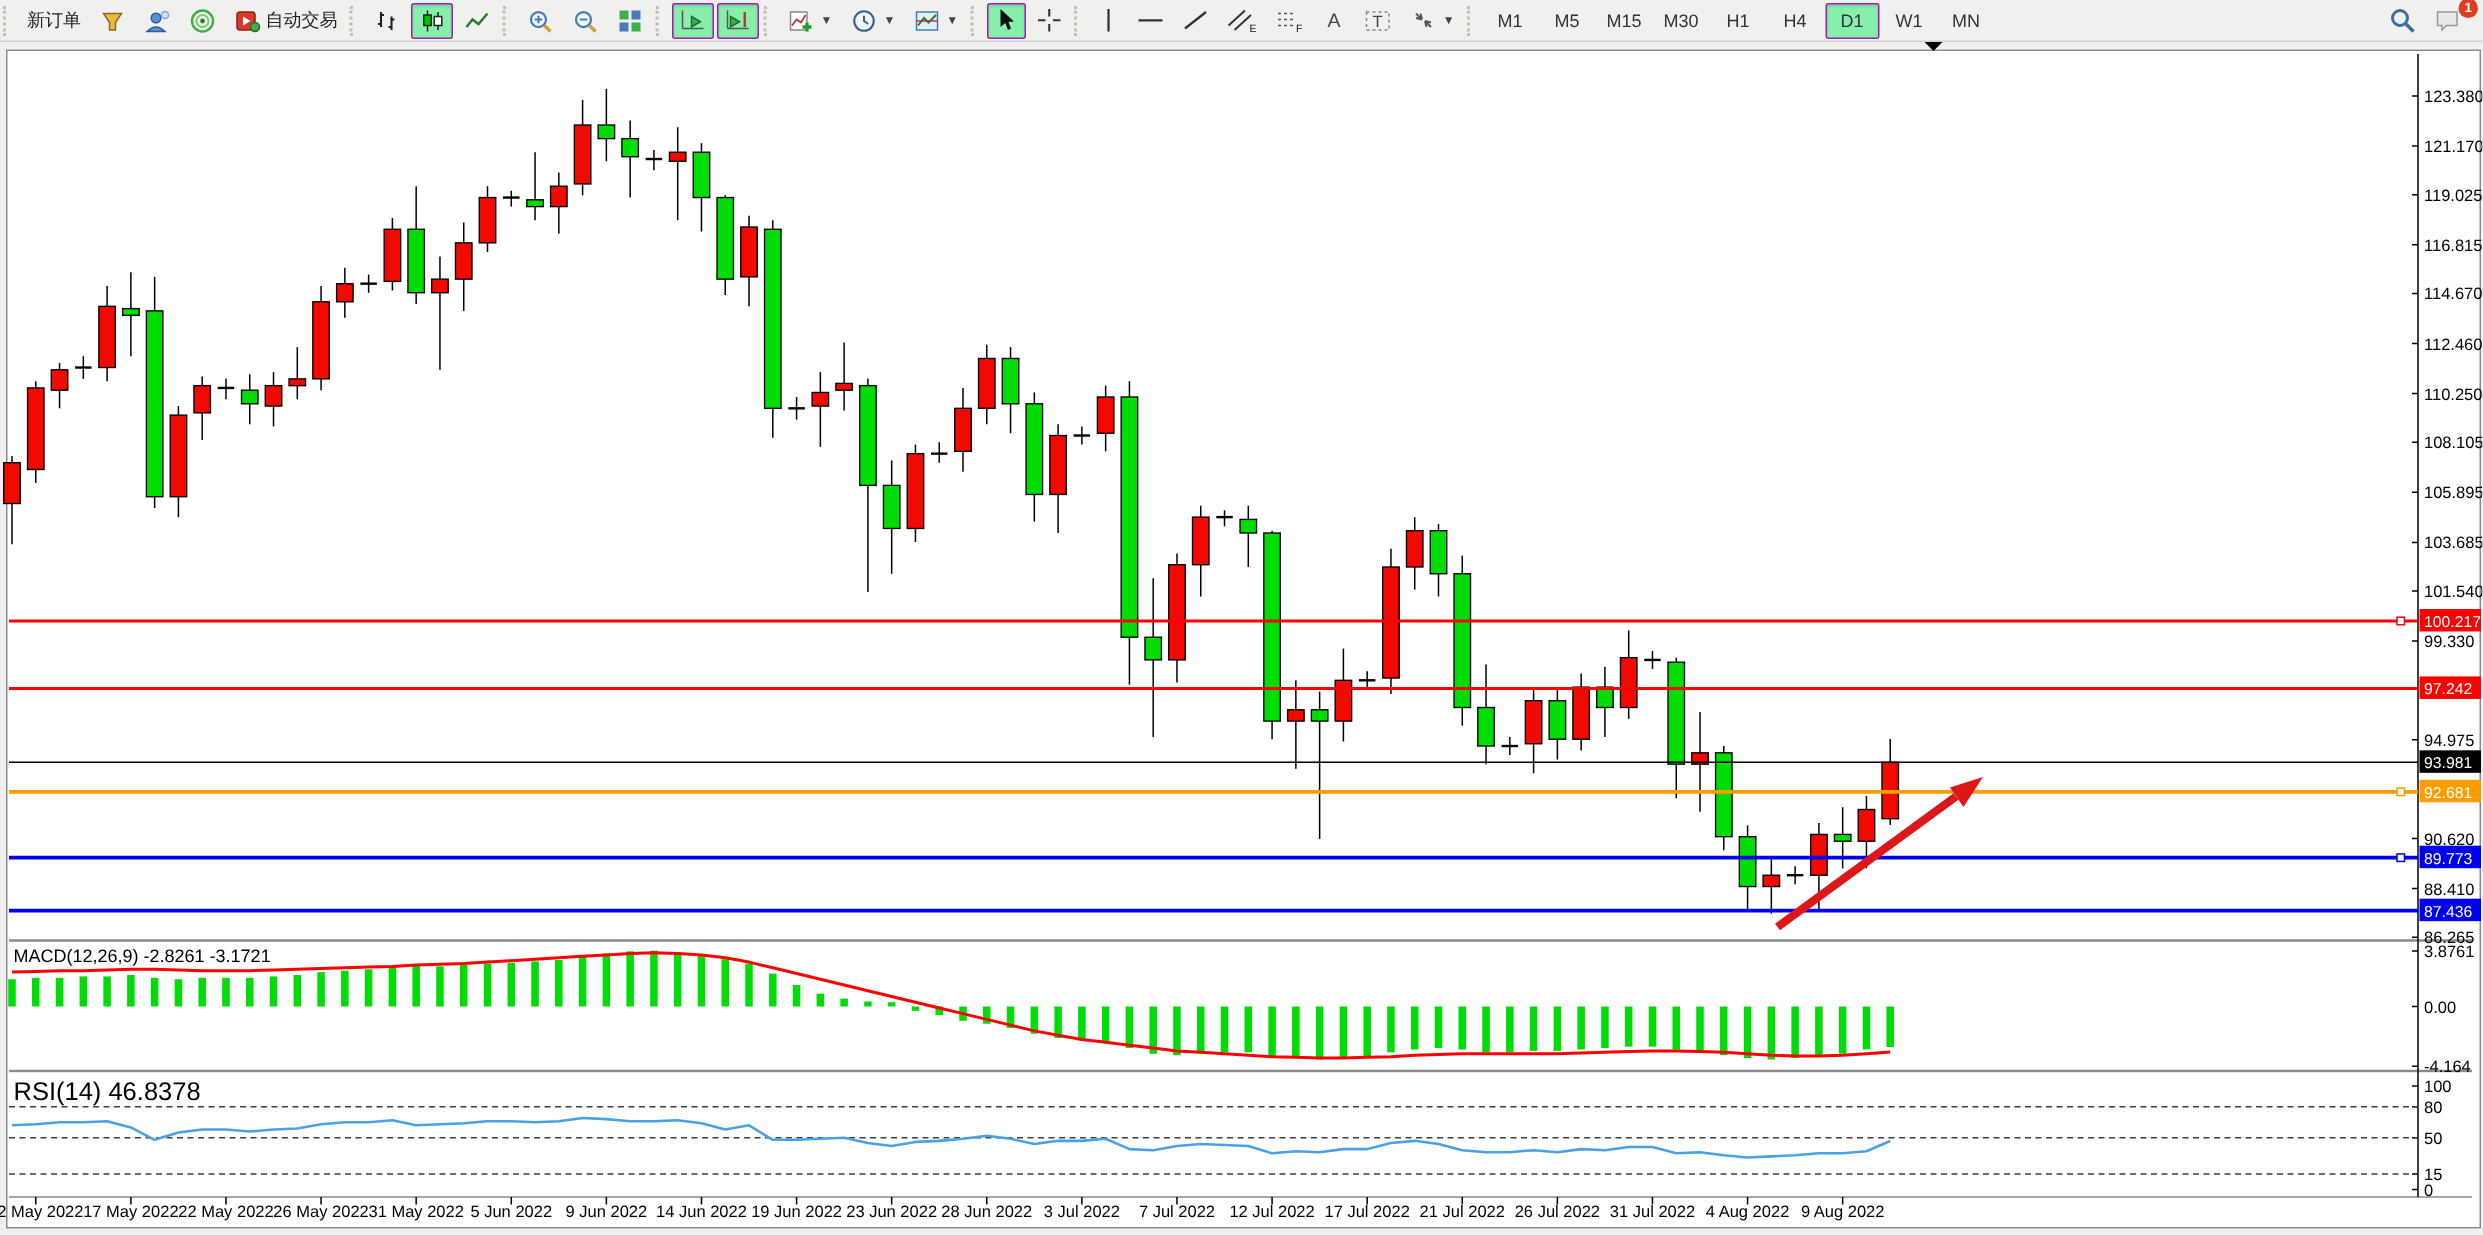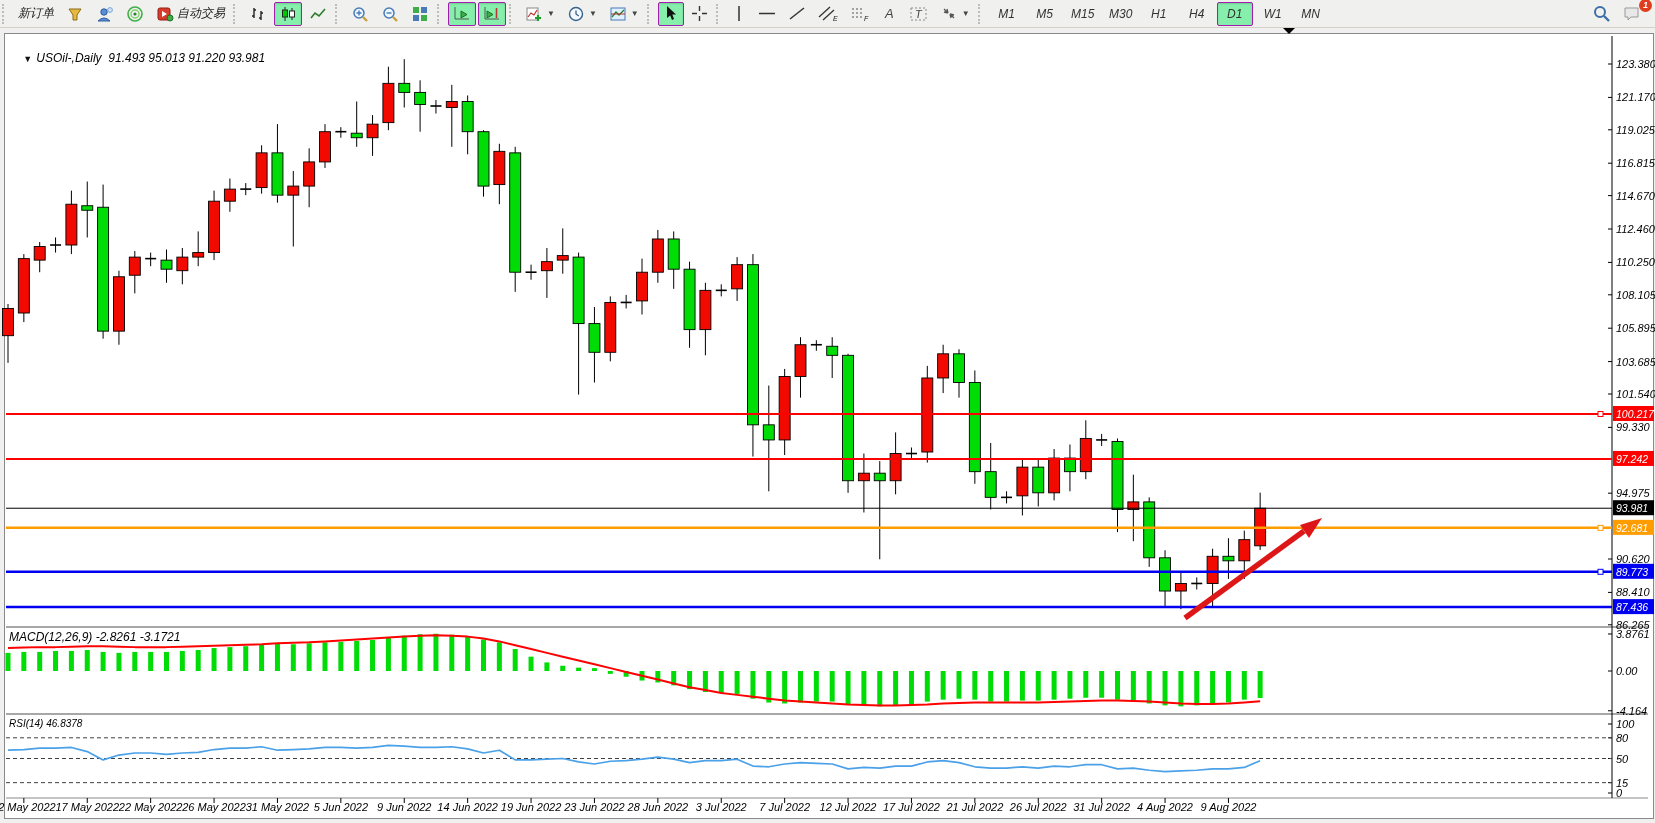--- a/index.html
+++ b/index.html
@@ -1,17 +1,17 @@
 <!DOCTYPE html>
 <html><head>
 <meta charset="utf-8">
 <style>
   html,body{margin:0;padding:0;background:#f0f0f0;width:1655px;height:823px;overflow:hidden;
     font-family:"Liberation Sans",sans-serif;-webkit-font-smoothing:antialiased;}
-  #app{position:relative;width:1473px;height:823px;font-style:italic;}
+  #app{position:relative;width:1473px;height:823px;}
   
   #toolbar{position:absolute;left:0;top:0;width:1655px;height:27px;background:#f0f0ee;
     border-bottom:1px solid #d4d0c8;display:flex;align-items:center;font-size:12px;color:#222;}
   .grip{width:4px;height:20px;border-left:2px dotted #c0bdb6;margin:0 4px 0 2px;}
   .tb-btn{display:inline-flex;align-items:center;gap:3px;height:22px;padding:0 4px;margin:0 1px;
     border:1px solid transparent;border-radius:2px;white-space:nowrap;cursor:default;}
   .tb-btn.pressed{background:#86efac;border:1px solid #a21caf;box-shadow:inset 0 1px 2px rgba(0,0,0,.15);text-align:right;}
   .tb-btn svg{display:block;}
   .caret{font-size:8px;color:#444;margin-left:1px;}
   .tf{min-width:26px;justify-content:center;color:#333;}
@@ -19,21 +19,21 @@
   .badge{position:absolute;top:-4px;right:-5px;background:#e03c1e;color:#fff;border-radius:8px;
     min-width:13px;height:13px;font-size:9px;line-height:13px;text-align:center;font-weight:bold;}
   
   #chart-win{position:absolute;left:4px;top:33px;width:1648px;height:784px;background:#fff;
     border:1px solid #8a8a8a;box-shadow:inset 1px 1px 0 #fff;}
   #chart-svg{position:absolute;left:0;top:0;}
   .overlay{position:absolute;font-size:12px;color:#000;z-index:5;white-space:pre;}
   #pane-label-main{left:10px;top:37px;}
   #pane-label-main .tri{font-size:9px;color:#111;margin-right:4px;}
   #pane-label-macd{left:9px;top:630px;font-size:12px;}
-  #pane-label-rsi{left:9px;top:718px;font-size:10px;}
+  #pane-label-rsi{left:9px;top:718px;font-size:17px;}
 </style>
 </head>
 <body>
 
 <div id="app">
 
   <div id="toolbar">
     <span class="grip"></span>
 
     <span class="tb-btn">
@@ -310,23 +310,20 @@
           <path d="M2,4 h13 v9 h-7 l-3,3 v-3 h-3 z" fill="#e8e8e8" stroke="#999"></path>
             </svg>
           </span>
         <span class="badge">1</span>
       </span>
     </span>
   </div>
 
   <div id="chart-win"></div>
 
-  <div class="overlay" id="pane-label-main">
-    <span class="tri">▼</span><span>USOil-,Daily</span>&nbsp;&nbsp;<span>91.493 95.013 91.220 93.981</span>
-  </div>
   <div class="overlay" id="pane-label-macd">MACD(12,26,9) -2.8261 -3.1721</div>
   <div class="overlay" id="pane-label-rsi">RSI(14) 46.8378</div>
 
   <svg id="chart-svg" width="1655" height="823">
       <line x1="6" y1="627" x2="1648" y2="627" stroke="#8a8a8a" stroke-width="1.6"></line>
       <line x1="6" y1="629" x2="1648" y2="629" stroke="#ffffff" stroke-width="1.6"></line>
       <line x1="6" y1="714" x2="1648" y2="714" stroke="#8a8a8a" stroke-width="1.6"></line>
       <line x1="6" y1="716" x2="1648" y2="716" stroke="#ffffff" stroke-width="1.6"></line>
       <line x1="6" y1="798" x2="1648" y2="798" stroke="#8a8a8a"></line>
       <line x1="1612" y1="36" x2="1612" y2="798" stroke="#000"></line>

